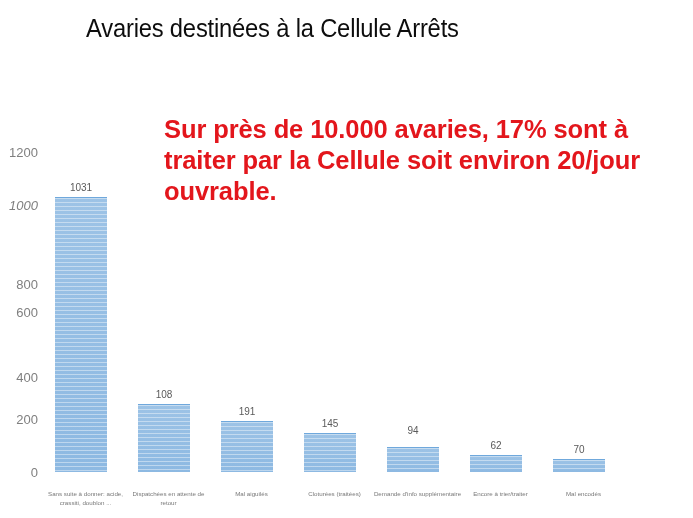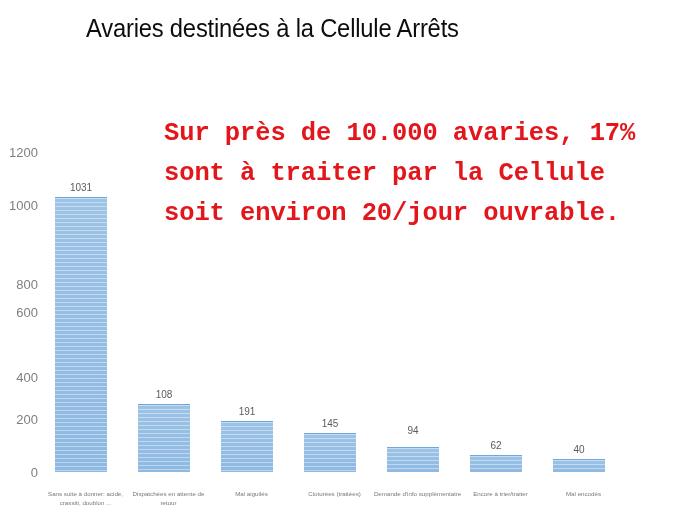--- a/index.html
+++ b/index.html
@@ -32,24 +32,24 @@
     transform-origin: left top;
   }
 
   
   #callout {
     position: absolute;
     left: 164px;
     top: 114px;
     width: 500px;
     font-size: 25.5px;
-    line-height: 40px;
+    line-height: 31px;
     font-weight: bold;
     color: #E3161C;
-    font-family: Liberation Mono, monospace;
+    font-family: Liberation Sans, sans-serif;
     letter-spacing: -0.1px;
   }
 
   
   #chart {
     position: absolute;
     left: 0px;
     top: 140px;
     width: 693px;
     height: 378px;
@@ -129,21 +129,21 @@
 <div id="chart">
 
   <div id="plot">
 
     <div id="yticks">
         <div class="ytick" style="top: 320px;">0</div>
         <div class="ytick" style="top: 266.667px;">200</div>
         <div class="ytick" style="top: 213.333px; margin-top: 12px;">400</div>
         <div class="ytick" style="top: 160px;">600</div>
         <div class="ytick" style="top: 106.667px; margin-top: 25px;">800</div>
-        <div class="ytick" style="top: 53.3333px;">1000</div>
+        <div class="ytick" style="top: 53.3333px; font-style: italic;">1000</div>
         <div class="ytick" style="top: 0px;">1200</div>
       </div>
 
     <div id="bars">
         <div class="bar-slot" style="left: 0px;">
           <div class="bar" style="height: 274.933px;"></div>
           <div class="bar-value" style="bottom: 278.933px;">1031</div>
           <div class="cat-label">Sans suite à donner: acide, crassiti, doublon ...</div>
         </div>
         <div class="bar-slot" style="left: 83px;">
@@ -166,19 +166,19 @@
           <div class="bar-value" style="bottom: 36px;">94</div>
           <div class="cat-label">Demande d'info supplémentaire</div>
         </div>
         <div class="bar-slot" style="left: 415px;">
           <div class="bar" style="height: 16.5333px;"></div>
           <div class="bar-value" style="bottom: 20.5333px;">62</div>
           <div class="cat-label">Encore à trier/traiter</div>
         </div>
         <div class="bar-slot" style="left: 498px;">
           <div class="bar" style="height: 13.3333px;"></div>
-          <div class="bar-value" style="bottom: 17.3333px;">40</div>
+          <div class="bar-value" style="bottom: 17.3333px;">70</div>
           <div class="cat-label">Mal encodés</div>
         </div>
       </div>
   </div>
 
 </div>
 
 </body></html>

